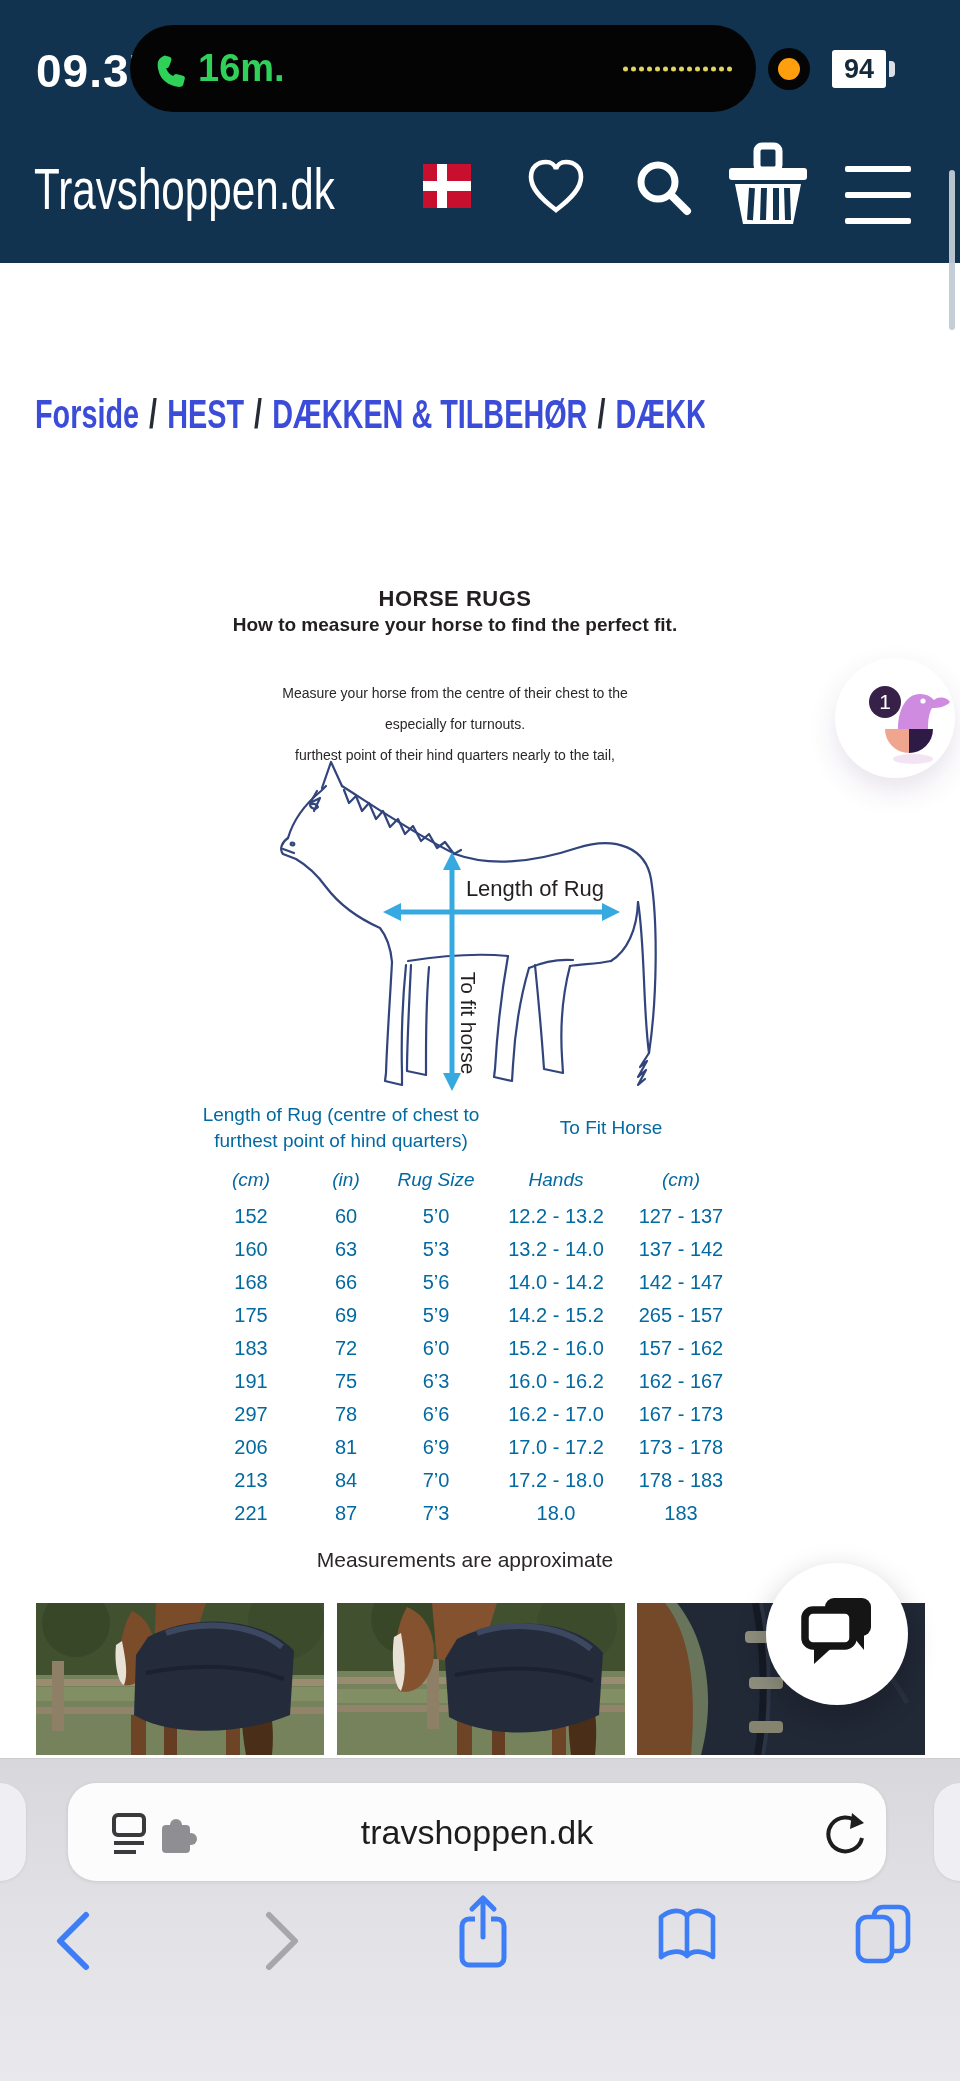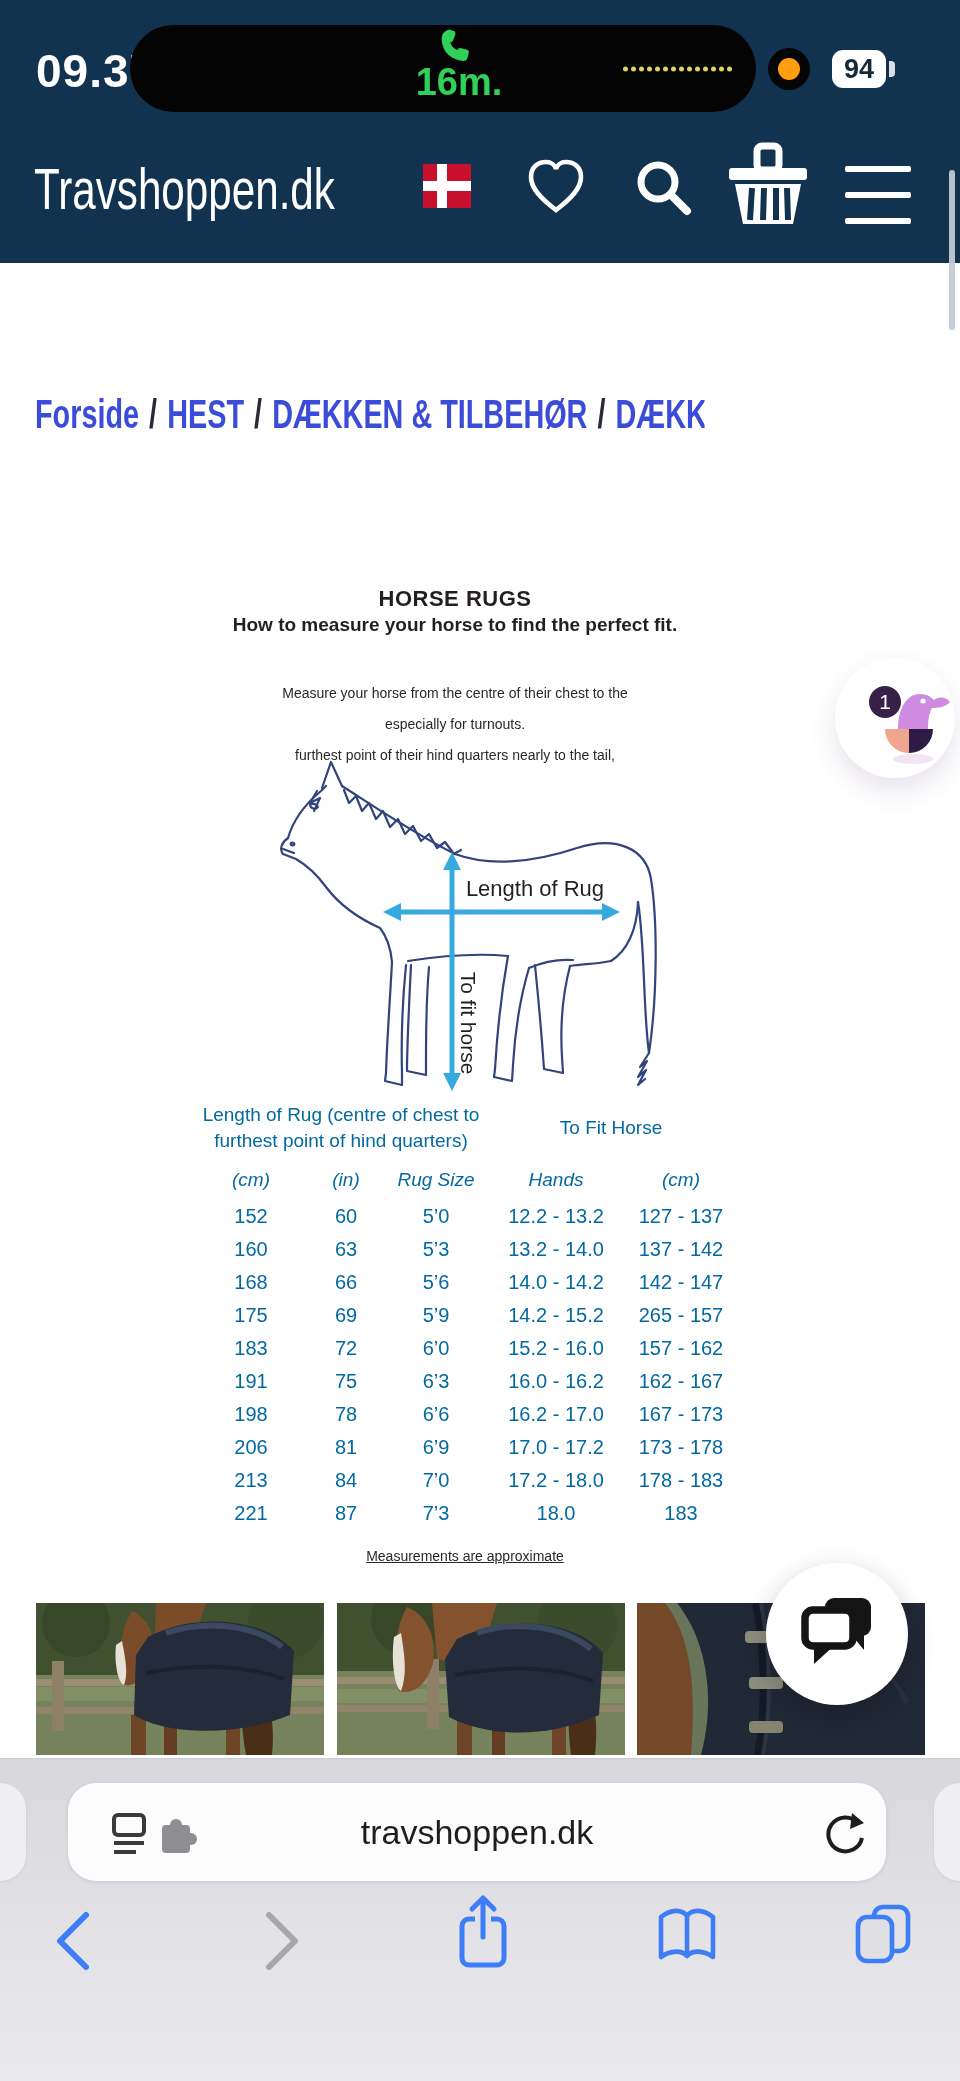--- a/index.html
+++ b/index.html
@@ -3,27 +3,27 @@
 <meta charset="utf-8">
 <style>
   * { margin:0; padding:0; box-sizing:border-box; }
   html,body { width:960px; height:2081px; }
   body { font-family:"Liberation Sans", sans-serif; background:#fff; position:relative; overflow:hidden; }
   #screen { position:absolute; inset:0; width:960px; height:2081px; background:#fff; }
 
   
   .header { position:absolute; left:0; top:0; width:960px; height:263px; background:#123350; }
   .time { position:absolute; left:36px; top:44px; color:#fff; font-size:46px; font-weight:bold; letter-spacing:1px; }
-  .island { position:absolute; left:130px; top:25px; width:626px; height:87px; background:#040404; border-radius:44px; display:flex; align-items:center; padding-left:22px;flex-direction:column; }
+  .island { position:absolute; left:130px; top:25px; width:626px; height:87px; background:#040404; border-radius:44px; display:flex; align-items:center; padding-left:22px; }
   .call-dur { color:#30d158; font-size:38px; font-weight:bold; margin-left:10px; }
   .wave-dots { position:absolute; right:24px; top:50%; transform:translateY(-50%); display:flex; gap:3px; }
   .wave-dots i { width:5px; height:5px; border-radius:50%; background:#e0d55b; }
   .mic-dot-wrap { position:absolute; left:768px; top:48px; width:42px; height:42px; border-radius:50%; background:#050505; }
   .mic-dot { position:absolute; left:10px; top:10px; width:22px; height:22px; border-radius:50%; background:#ff9f0e; }
-  .battery { position:absolute; left:832px; top:50px; width:54px; height:38px; background:#fff; border-radius:11px; color:#16293b; font-size:27px; font-weight:bold; display:flex; align-items:center; justify-content:center; }
+  .battery { position:absolute; left:832px; top:50px; width:54px; height:38px; background:#fff; border-radius:3px; color:#16293b; font-size:27px; font-weight:bold; display:flex; align-items:center; justify-content:center; }
   .battery-nub { position:absolute; left:889px; top:61px; width:6px; height:16px; background:rgba(255,255,255,.85); border-radius:0 4px 4px 0; }
 
   .logo { position:absolute; left:34px; top:156px; color:#fff; font-size:57px; font-weight:500; transform:scaleX(.74); transform-origin:left center; white-space:nowrap; }
   .flag { position:absolute; left:423px; top:164px; width:48px; height:44px; background:#c8102e; }
   .flag .v { position:absolute; left:14px; top:0; width:10px; height:44px; background:#fff; }
   .flag .h { position:absolute; left:0; top:17px; width:48px; height:10px; background:#fff; }
   .nav-ic { position:absolute; }
   .burger { position:absolute; left:845px; top:166px; width:66px; height:58px; }
   .burger i { position:absolute; left:0; width:66px; height:6px; background:#fff; border-radius:2px; }
   .scrollbar { position:absolute; left:949px; top:170px; width:6px; height:160px; border-radius:3px; background:#c2cbd4; opacity:.95; }
@@ -39,21 +39,21 @@
   .sg-intro div { white-space:nowrap; }
   .diagram { position:absolute; left:205px; top:755px; width:500px; height:345px; }
 
   .stable { position:absolute; left:196px; top:1102px; width:540px; color:#0369a1; }
   .group-row { display:flex; align-items:center; }
   .group-left { width:290px; text-align:center; font-size:19px; line-height:26px; }
   .group-left div { white-space:nowrap; }
   .group-right { width:250px; text-align:center; font-size:19px; }
   .grid-row { display:grid; grid-template-columns:110px 80px 100px 140px 110px; height:33px; align-items:center; text-align:center; font-size:20px; }
   .subhead { height:40px; font-size:19px; margin-top:6px;font-style:italic; }
-  .footnote { position:absolute; left:150px; top:1548px; width:630px; text-align:center; font-size:14px; color:#2b2728;text-decoration:underline; }
+  .footnote { position:absolute; left:150px; top:1548px; width:630px; text-align:center; font-size:21px; color:#2b2728; }
 
   
   .thumb { position:absolute; top:1603px; width:288px; height:152px; overflow:hidden; }
   .t1 { left:36px; } .t2 { left:337px; } .t3 { left:637px; }
 
   
   .fab { position:absolute; left:766px; top:1563px; width:142px; height:142px; border-radius:50%; background:#fff; box-shadow:0 10px 30px rgba(0,0,0,.22); display:flex; align-items:center; justify-content:center; }
   .bird-halo { position:absolute; left:835px; top:658px; width:120px; height:120px; border-radius:50%; background:#fff; box-shadow:0 12px 28px rgba(90,60,110,.14); }
   .bird-badge { position:absolute; left:869px; top:686px; width:32px; height:32px; border-radius:50%; background:#372148; color:#fff; font-size:21px; display:flex; align-items:center; justify-content:center; }
   .bird { position:absolute; left:868px; top:680px; width:88px; height:88px; }
@@ -241,21 +241,21 @@
         <span>157 - 162</span>
       </div>
     <div class="grid-row">
         <span>191</span>
         <span>75</span>
         <span>6’3</span>
         <span>16.0 - 16.2</span>
         <span>162 - 167</span>
       </div>
     <div class="grid-row">
-        <span>198</span>
+        <span>297</span>
         <span>78</span>
         <span>6’6</span>
         <span>16.2 - 17.0</span>
         <span>167 - 173</span>
       </div>
     <div class="grid-row">
         <span>206</span>
         <span>81</span>
         <span>6’9</span>
         <span>17.0 - 17.2</span>

